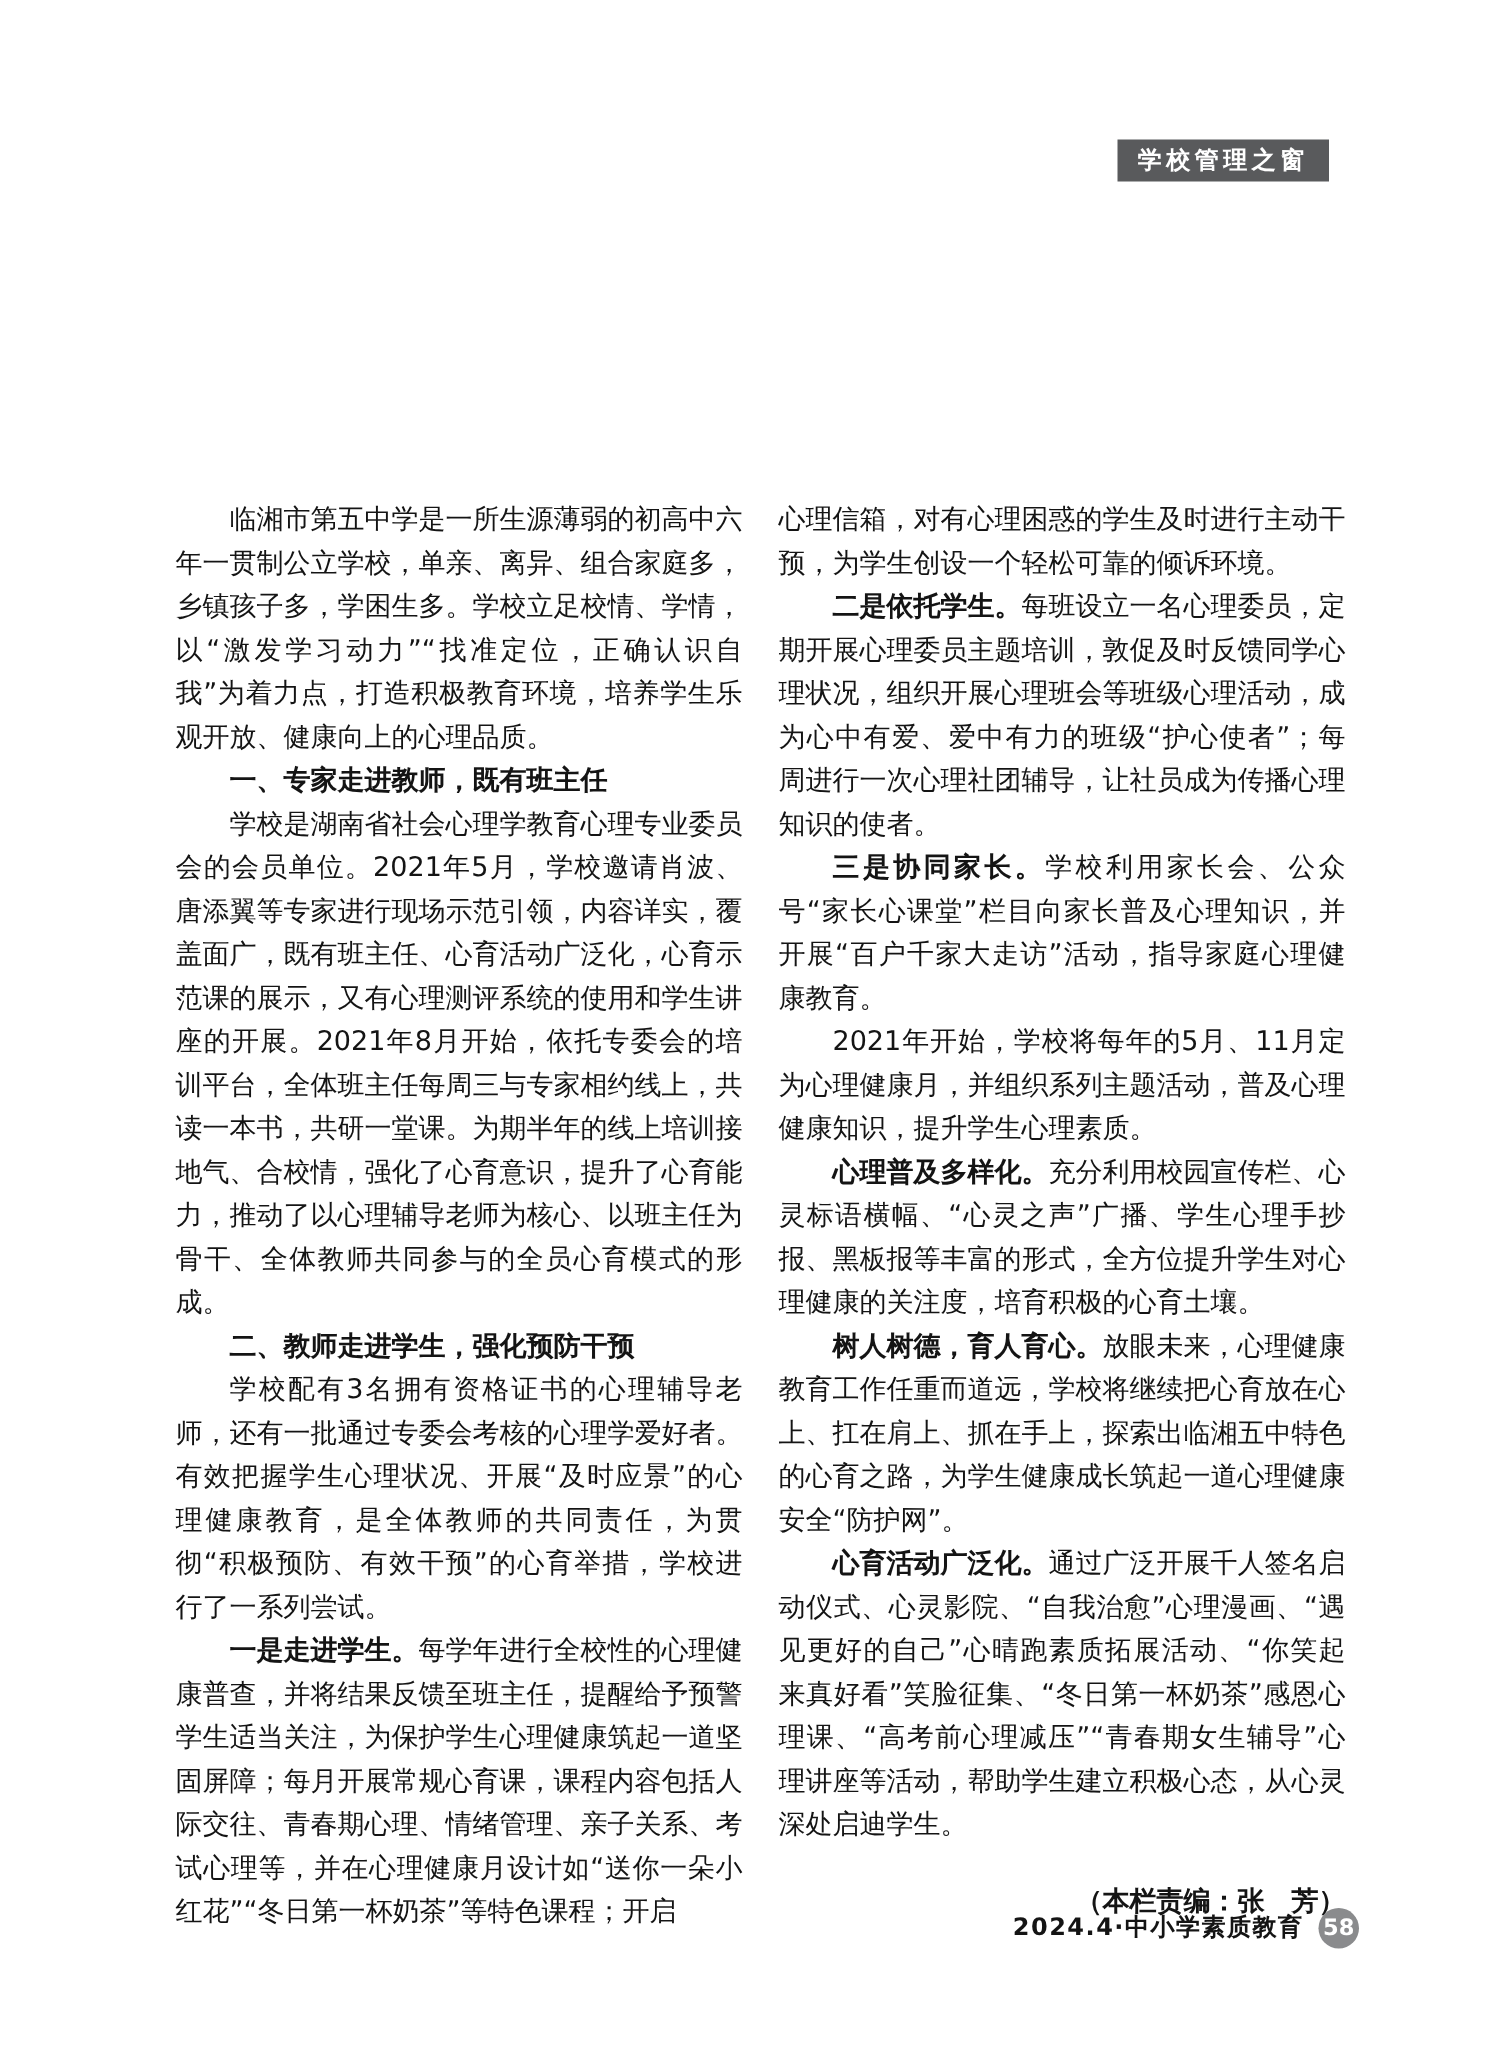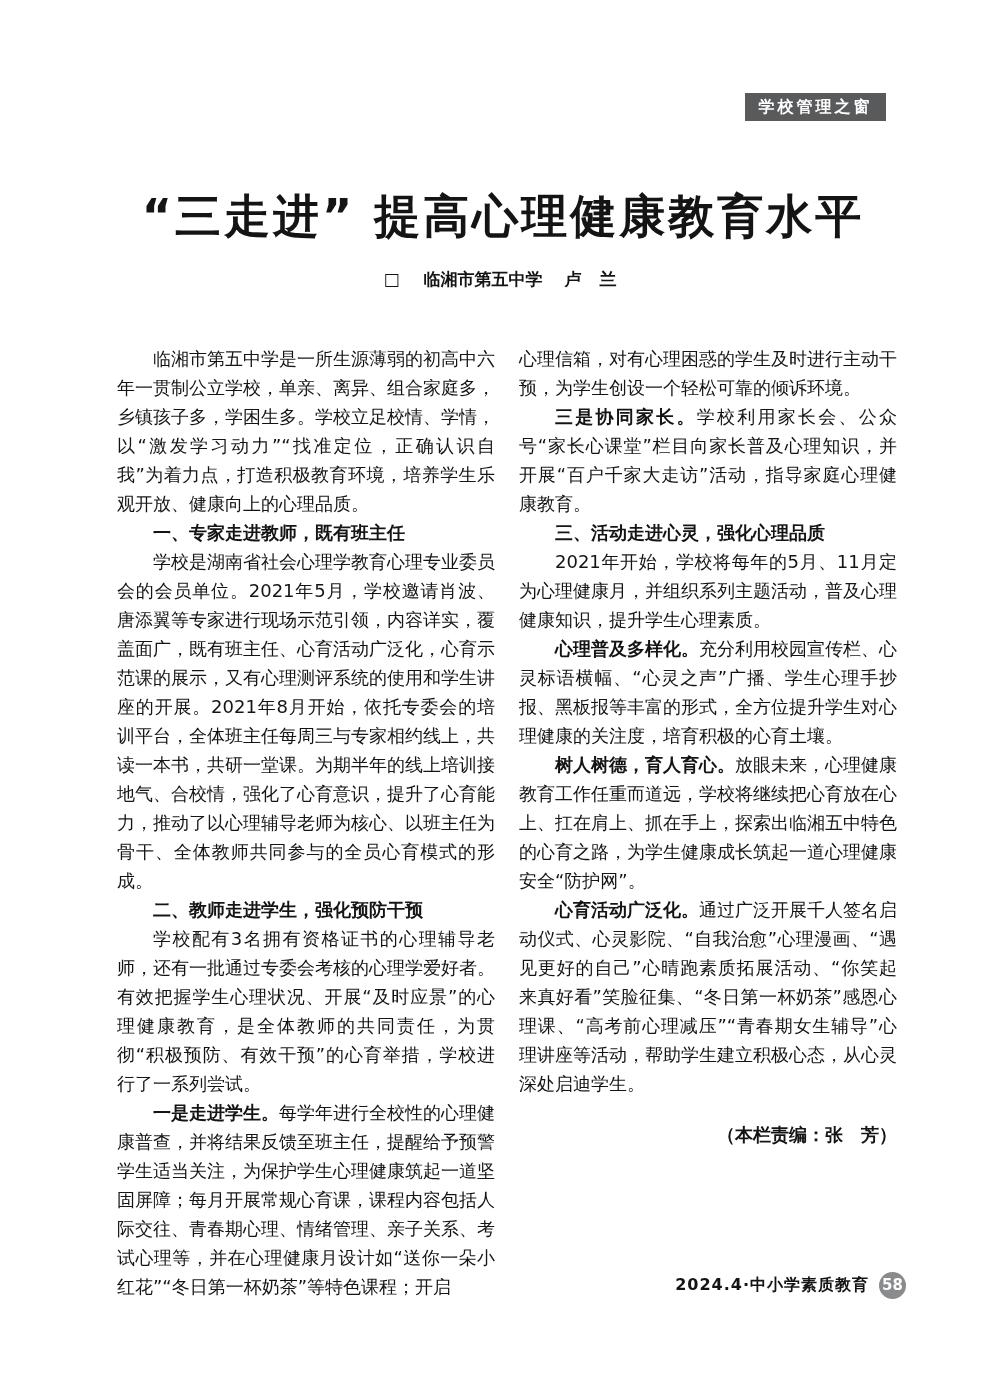--- a/index.html
+++ b/index.html
@@ -41,21 +41,21 @@
     text-align: center;
     font-size: 17px;
     font-family: "DejaVu Serif", serif;
     font-weight: 600;
   }
   .byline .sq { font-weight: 400; margin-right: 18px; }
   .byline .affil { margin-right: 16px; }
   .byline .author { letter-spacing: 6px; }
   .columns {
     position: absolute;
-    left: 117px; top: 344px;
+    left: 117px; top: 332px;
     width: 780px;
     display: flex;
     gap: 24px;
   }
   .col {
     width: 384px;
     font-size: 18px;
     line-height: 29px;
     text-align: justify;
     text-justify: inter-ideograph;
@@ -100,41 +100,35 @@
     letter-spacing: 0;
   }
 </style>
 </head>
 <body>
 
 <div class="page" style="color: rgb(20, 20, 20);">
 
   <div class="header-badge" style="background: rgb(89, 90, 92);">学校管理之窗</div>
 
-  <h1 class="article-title">“三走进” 提高心理健康教育水平</h1>
 
-  <div class="byline">
-    <span class="sq">□</span>
-    <span class="affil">临湘市第五中学</span>
-    <span class="author">卢 兰</span>
-  </div>
 
   <div class="columns">
     <div class="col" id="col-left">
         <p class="blk t-p">临湘市第五中学是一所生源薄弱的初高中六年一贯制公立学校，单亲、离异、组合家庭多，乡镇孩子多，学困生多。学校立足校情、学情，以“激发学习动力”“找准定位，正确认识自我”为着力点，打造积极教育环境，培养学生乐观开放、健康向上的心理品质。</p>
         <p class="blk t-h">一、专家走进教师，既有班主任</p>
         <p class="blk t-p">学校是湖南省社会心理学教育心理专业委员会的会员单位。2021年5月，学校邀请肖波、唐添翼等专家进行现场示范引领，内容详实，覆盖面广，既有班主任、心育活动广泛化，心育示范课的展示，又有心理测评系统的使用和学生讲座的开展。2021年8月开始，依托专委会的培训平台，全体班主任每周三与专家相约线上，共读一本书，共研一堂课。为期半年的线上培训接地气、合校情，强化了心育意识，提升了心育能力，推动了以心理辅导老师为核心、以班主任为骨干、全体教师共同参与的全员心育模式的形成。</p>
         <p class="blk t-h">二、教师走进学生，强化预防干预</p>
         <p class="blk t-p">学校配有3名拥有资格证书的心理辅导老师，还有一批通过专委会考核的心理学爱好者。有效把握学生心理状况、开展“及时应景”的心理健康教育，是全体教师的共同责任，为贯彻“积极预防、有效干预”的心育举措，学校进行了一系列尝试。</p>
         <p class="blk t-p"><span class="lead">一是走进学生。</span>每学年进行全校性的心理健康普查，并将结果反馈至班主任，提醒给予预警学生适当关注，为保护学生心理健康筑起一道坚固屏障；每月开展常规心育课，课程内容包括人际交往、青春期心理、情绪管理、亲子关系、考试心理等，并在心理健康月设计如“送你一朵小红花”“冬日第一杯奶茶”等特色课程；开启</p>
       </div>
     <div class="col" id="col-right">
         <p class="blk t-cont">心理信箱，对有心理困惑的学生及时进行主动干预，为学生创设一个轻松可靠的倾诉环境。</p>
+        <p class="blk t-p"><span class="lead">二是依托学生。</span>每班设立一名心理委员，定期开展心理委员主题培训，敦促及时反馈同学心理状况，组织开展心理班会等班级心理活动，成为心中有爱、爱中有力的班级“护心使者”；每周进行一次心理社团辅导，让社员成为传播心理知识的使者。</p>
         <p class="blk t-p"><span class="lead">三是协同家长。</span>学校利用家长会、公众号“家长心课堂”栏目向家长普及心理知识，并开展“百户千家大走访”活动，指导家庭心理健康教育。</p>
-        <p class="blk t-h">三、活动走进心灵，强化心理品质</p>
         <p class="blk t-p">2021年开始，学校将每年的5月、11月定为心理健康月，并组织系列主题活动，普及心理健康知识，提升学生心理素质。</p>
         <p class="blk t-p"><span class="lead">心理普及多样化。</span>充分利用校园宣传栏、心灵标语横幅、“心灵之声”广播、学生心理手抄报、黑板报等丰富的形式，全方位提升学生对心理健康的关注度，培育积极的心育土壤。</p>
         <p class="blk t-p"><span class="lead">树人树德，育人育心。</span>放眼未来，心理健康教育工作任重而道远，学校将继续把心育放在心上、扛在肩上、抓在手上，探索出临湘五中特色的心育之路，为学生健康成长筑起一道心理健康安全“防护网”。</p>
         <p class="blk t-p"><span class="lead">心育活动广泛化。</span>通过广泛开展千人签名启动仪式、心灵影院、“自我治愈”心理漫画、“遇见更好的自己”心晴跑素质拓展活动、“你笑起来真好看”笑脸征集、“冬日第一杯奶茶”感恩心理课、“高考前心理减压”“青春期女生辅导”心理讲座等活动，帮助学生建立积极心态，从心灵深处启迪学生。</p>
         <p class="blk t-editor">（本栏责编：张　芳）</p>
       </div>
   </div>
 
   <div class="footer">
     <span class="issue">2024.4·中小学素质教育</span><span class="page-circle" style="background: rgb(138, 139, 141);">58</span>

